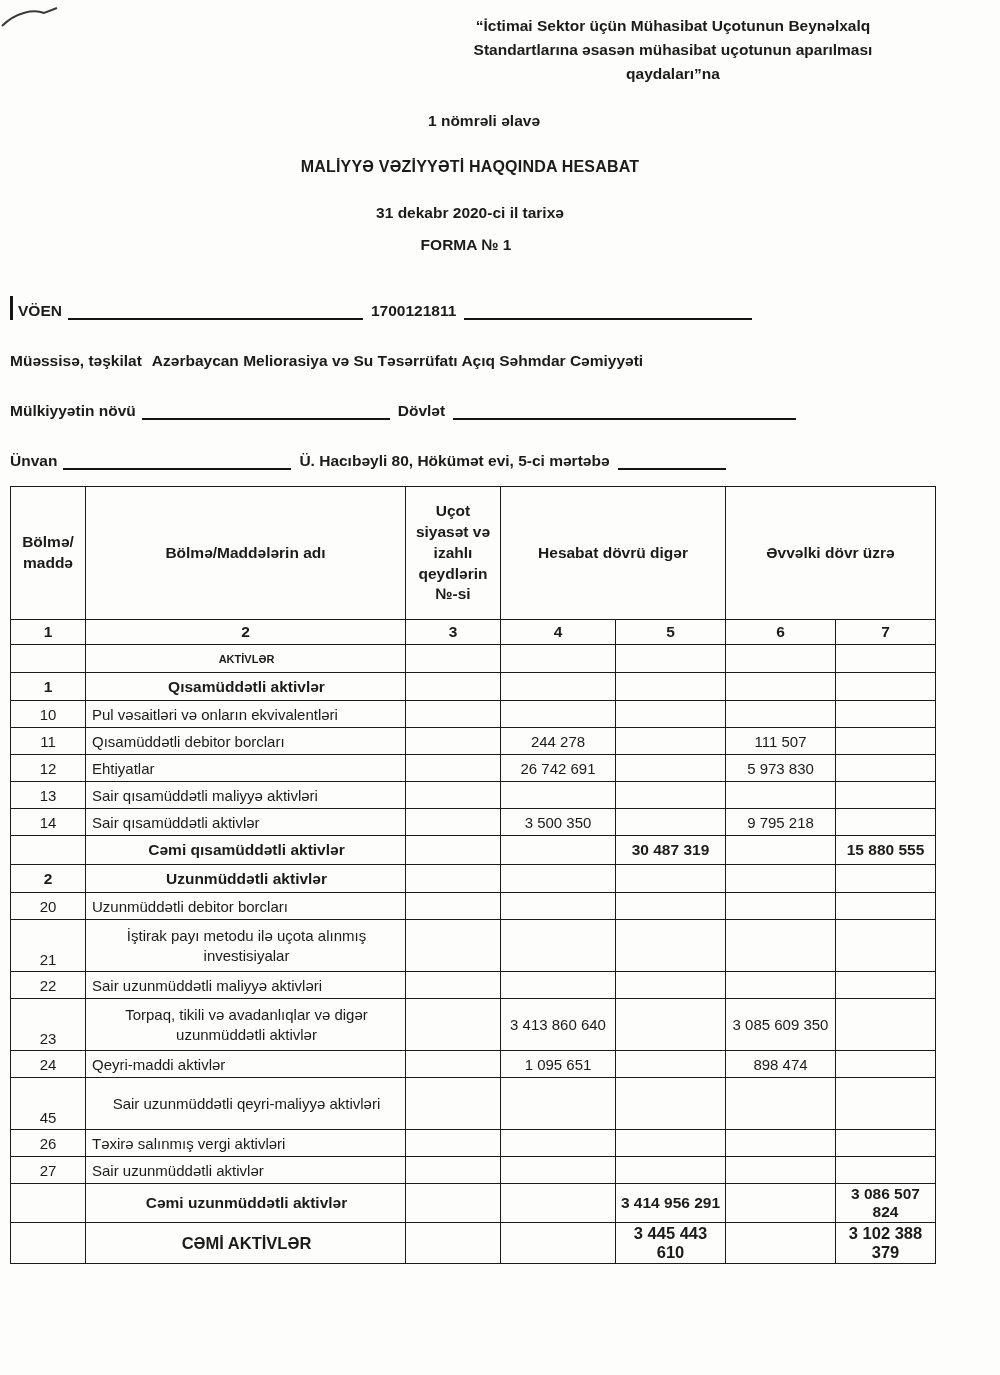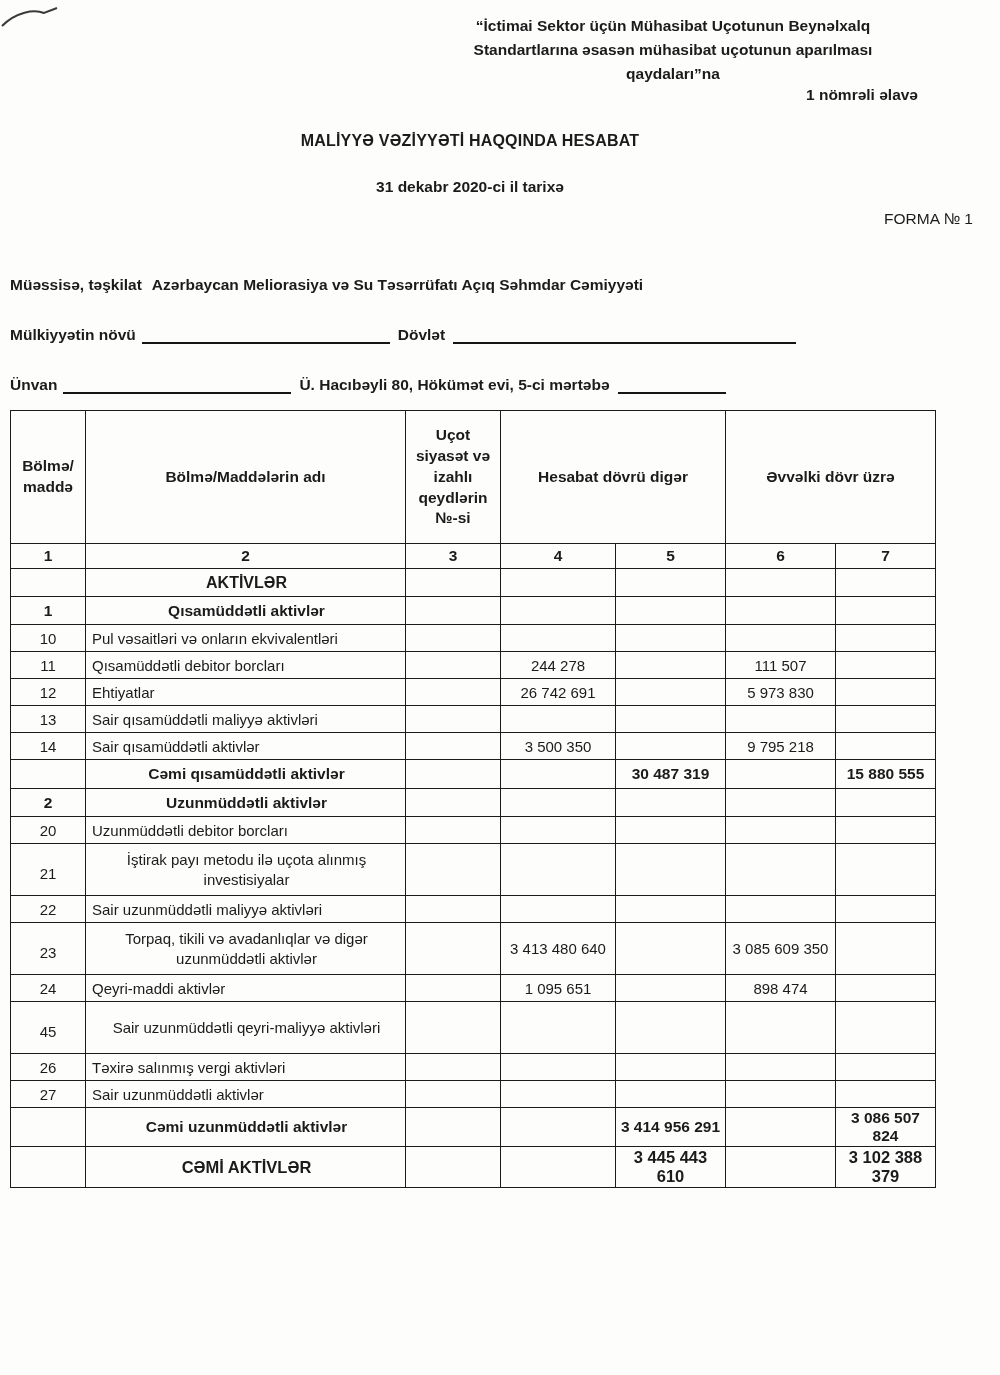--- a/index.html
+++ b/index.html
@@ -16,28 +16,28 @@
 
   
   .pen-mark { position: absolute; top: 4px; left: 0; }
 
   
   .hdr-block {
     margin-left: 428px; width: 490px;
     text-align: center; font-weight: bold;
     font-size: 15.5px; line-height: 1.55;
   }
-  .annex { margin-left: 428px; width: 490px; text-align: right;
-           font-weight: bold; font-size: 15.5px; }
+  .annex { margin-left: 428px; width: 490px; text-align: left;
+           font-weight: bold; font-size: 15.5px; margin-top: 26px; }
   .title-line { width: 940px; text-align: center; font-weight: bold;
                 font-size: 16px; margin-top: 28px; letter-spacing: 0.2px; }
   .date-line  { width: 940px; text-align: center; font-weight: bold;
                 font-size: 15.5px; margin-top: 28px; }
-  .forma-line { width: 932px; text-align: right; font-weight: normal;
-                font-size: 15.5px; margin-top: 14px; margin-left: 41px; }
+  .forma-line { width: 932px; text-align: center; font-weight: bold;
+                font-size: 15.5px; margin-top: 14px; }
 
   
   .fields { margin-left: 10px; margin-top: 16px; }
   .field {
     height: 50px; display: flex; align-items: flex-end;
     font-weight: bold; font-size: 15.5px; white-space: nowrap;
   }
   .flabel { margin-right: 4px; }
   .fvalue { margin: 0 6px; }
   .uline { display: inline-block; height: 6px; border-bottom: 2px solid #151515; margin: 0 2px; }
@@ -60,29 +60,29 @@
     vertical-align: middle;
   }
   .balance thead th { font-weight: bold; text-align: center; font-size: 15.5px; }
   .balance tr.hrow th { height: 133px; line-height: 1.35; }
   .balance tr.nrow th { height: 25px; }
 
   td.c-code { text-align: center; }
   td.c-name { text-align: left; padding-left: 6px; }
   td.c-val  { text-align: center; }
 
-  tr.r-title td     { height: 28px; font-weight: bold; font-size: 16px; }
+  tr.r-title td     { height: 28px; font-weight: bold; font-size: 11px; }
   tr.r-title  td.c-name,
   tr.r-section td.c-name,
   tr.r-total  td.c-name,
   tr.r-grand  td.c-name { text-align: center; }
   tr.r-section td   { height: 28px; font-weight: bold; font-size: 15.5px; }
   tr.r-item td      { height: 27px; }
   tr.r-item-tall td { height: 52px; text-align: center; }
-  tr.r-item-tall td.c-code { vertical-align: bottom; padding-bottom: 13px; }
+  tr.r-item-tall td.c-code { vertical-align: bottom; padding-bottom: 3px; }
   tr.r-item-tall td.c-name { line-height: 1.3; }
   tr.r-total td     { height: 29px; font-weight: bold; font-size: 15.5px; }
   tr.r-grand td     { height: 33px; font-weight: bold; font-size: 16.5px; }
 </style>
 </head>
 <body>
 
 <div class="page">
 
   <svg class="pen-mark" width="60" height="26">
@@ -94,20 +94,27 @@
   <div class="annex">1 nömrəli əlavə</div>
 
   <div class="title-line">MALİYYƏ VƏZİYYƏTİ HAQQINDA HESABAT</div>
 
   <div class="date-line">31 dekabr 2020-ci il tarixə</div>
 
   <div class="forma-line">FORMA № 1</div>
 
   <div class="fields">
 
+    <div class="field">
+      <span class="vbar"></span>
+      <span class="flabel">VÖEN</span>
+      <span class="uline w300"></span>
+      <span class="fvalue">1700121811</span>
+      <span class="uline w290"></span>
+    </div>
 
     <div class="field">
       <span class="flabel">Müəssisə, təşkilat</span>
       <span class="fvalue">Azərbaycan Meliorasiya və Su Təsərrüfatı Açıq Səhmdar Cəmiyyəti</span>
     </div>
 
 
     <div class="field">
       <span class="flabel">Mülkiyyətin növü</span>
       <span class="uline w250"></span>
@@ -258,21 +265,21 @@
     <td class="c-note"></td>
     <td class="c-val"></td>
     <td class="c-val"></td>
     <td class="c-val"></td>
     <td class="c-val"></td>
   </tr>
         <tr class="r-item-tall">
     <td class="c-code">23</td>
     <td class="c-name">Torpaq, tikili və avadanlıqlar və digər uzunmüddətli aktivlər</td>
     <td class="c-note"></td>
-    <td class="c-val">3 413 480 640</td>
+    <td class="c-val">3 413 860 640</td>
     <td class="c-val"></td>
     <td class="c-val">3 085 609 350</td>
     <td class="c-val"></td>
   </tr>
         <tr class="r-item">
     <td class="c-code">24</td>
     <td class="c-name">Qeyri-maddi aktivlər</td>
     <td class="c-note"></td>
     <td class="c-val">1 095 651</td>
     <td class="c-val"></td>

